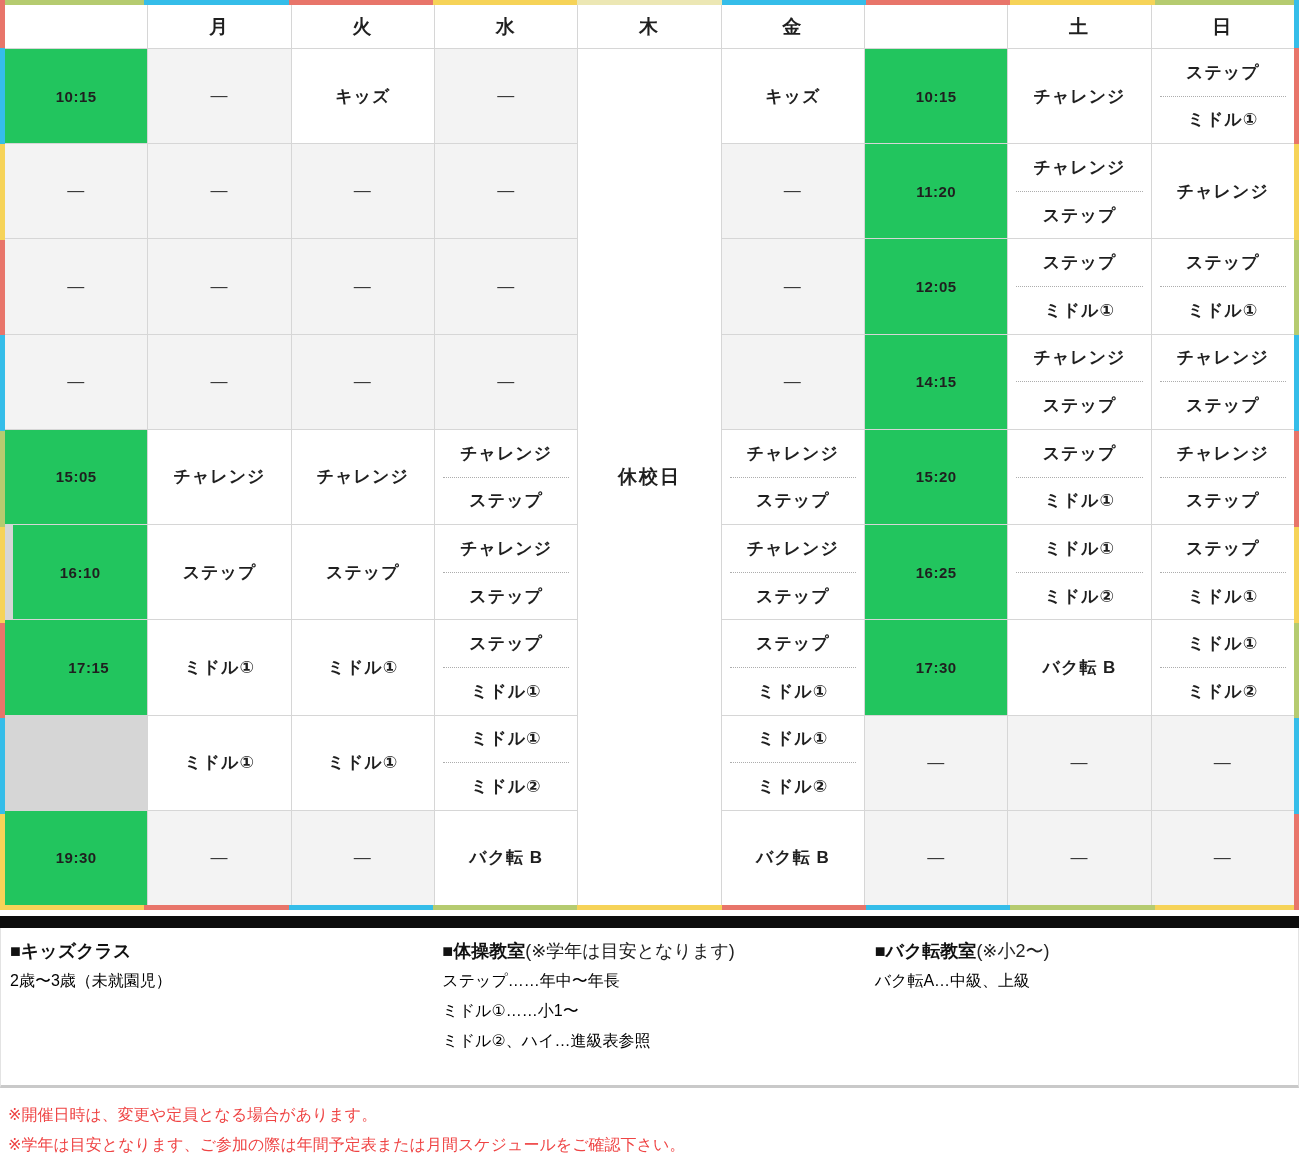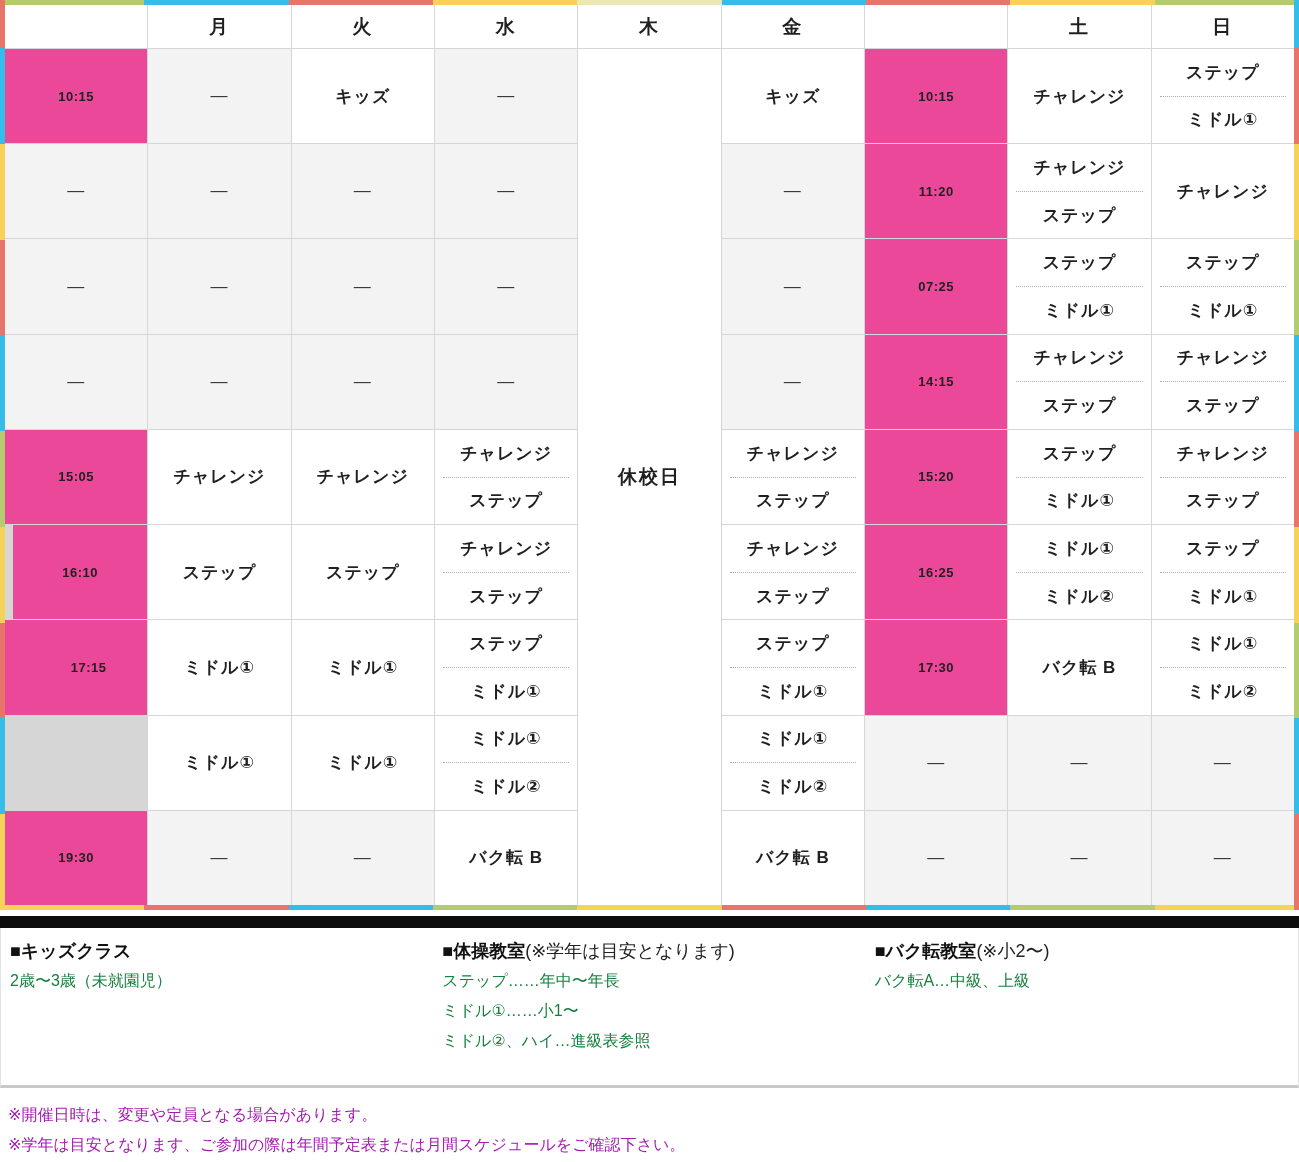--- a/index.html
+++ b/index.html
@@ -11,42 +11,42 @@
   .strip{position:absolute;}
   .grid{
     position:absolute;left:5px;top:5px;width:1289px;height:900px;
     display:grid;grid-template-columns:repeat(9,1fr);
     grid-template-rows:43px repeat(9,1fr);
     gap:1px;background:#d6d6d6;
   }
   .cell{background:#fff;display:flex;align-items:center;justify-content:center;
         font-weight:bold;font-size:17px;color:#1f1f1f;letter-spacing:1px;overflow:hidden;}
   .cell.header{font-size:19px;letter-spacing:2px;}
-  .cell.time{background:#ec4899;font-size:13px;letter-spacing:0.5px;}
+  .cell.time{background:#22c55e;font-size:15px;letter-spacing:0.5px;}
   .cell.empty{background:#f3f3f3;font-weight:400;color:#333;font-size:17px;}
   .cell.closed{font-size:19px;letter-spacing:2px;}
   .cell.split{flex-direction:column;align-items:stretch;justify-content:stretch;}
   .entry{flex:1;display:flex;align-items:center;justify-content:center;}
   .dot-divider{border-top:1px dotted #adadad;margin:0 8px;height:0;}
 
   
   .divider-bar{width:1299px;height:12px;background:#0d0d0d;margin-top:6px;}
 
   
   .legend{box-sizing:border-box;width:1299px;height:160px;background:#fff;
           border-left:1px solid #e3e3e3;border-right:1px solid #e3e3e3;
           border-bottom:3px solid #c9c9c9;display:flex;padding-top:8px;}
   .legend-col{flex:1;padding-left:9px;box-sizing:border-box;}
   .legend-title{font-size:18px;font-weight:bold;color:#111;line-height:30px;}
   .legend-title .note{font-weight:400;color:#222;}
-  .legend-line{font-size:16px;color:#15803d;line-height:30px;}
+  .legend-line{font-size:16px;color:#000000;line-height:30px;}
 
   
   .notes{padding:12px 0 0 8px;}
-  .note-line{font-size:16px;color:#a21caf;line-height:30px;margin:0;}
+  .note-line{font-size:16px;color:#ef4444;line-height:30px;margin:0;}
 </style>
 </head>
 <body>
 
 <div class="page">
 
   <div class="schedule">
     <div id="strips">
         <div class="strip" style="left: 0px; top: 0px; width: 144.333px; height: 5px; background: rgb(181, 203, 112); position: absolute;"></div>
         <div class="strip" style="left: 144.333px; top: 0px; width: 144.333px; height: 5px; background: rgb(53, 189, 233); position: absolute;"></div>
@@ -120,21 +120,21 @@
           <div class="entry">チャレンジ</div>
           <div class="dot-divider"></div>
           <div class="entry">ステップ</div>
         </div>
         <div class="cell" style="grid-area: 3 / 9;">チャレンジ</div>
         <div class="cell empty" style="grid-area: 4 / 1;">—</div>
         <div class="cell empty" style="grid-area: 4 / 2;">—</div>
         <div class="cell empty" style="grid-area: 4 / 3;">—</div>
         <div class="cell empty" style="grid-area: 4 / 4;">—</div>
         <div class="cell empty" style="grid-area: 4 / 6;">—</div>
-        <div class="cell time" style="grid-area: 4 / 7;">07:25</div>
+        <div class="cell time" style="grid-area: 4 / 7;">12:05</div>
         <div class="cell split" style="grid-area: 4 / 8;">
           <div class="entry">ステップ</div>
           <div class="dot-divider"></div>
           <div class="entry">ミドル①</div>
         </div>
         <div class="cell split" style="grid-area: 4 / 9;">
           <div class="entry">ステップ</div>
           <div class="dot-divider"></div>
           <div class="entry">ミドル①</div>
         </div>

